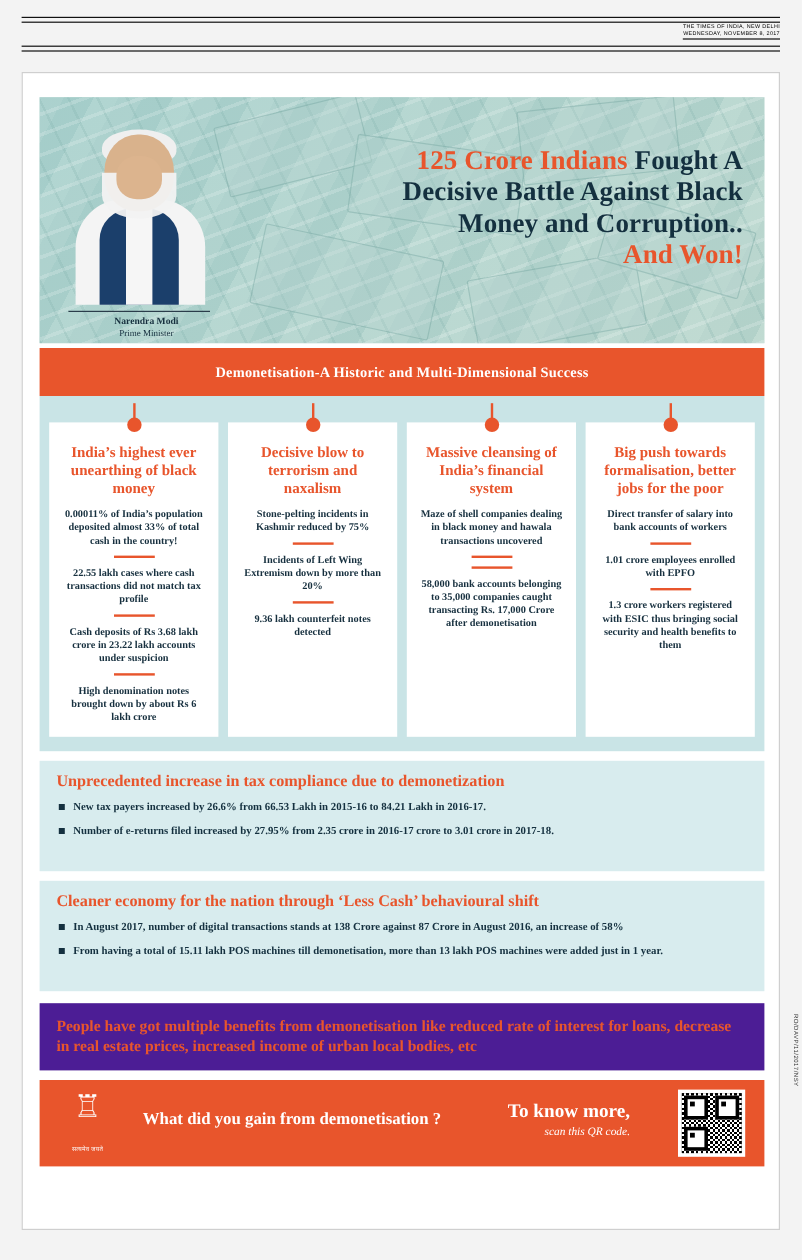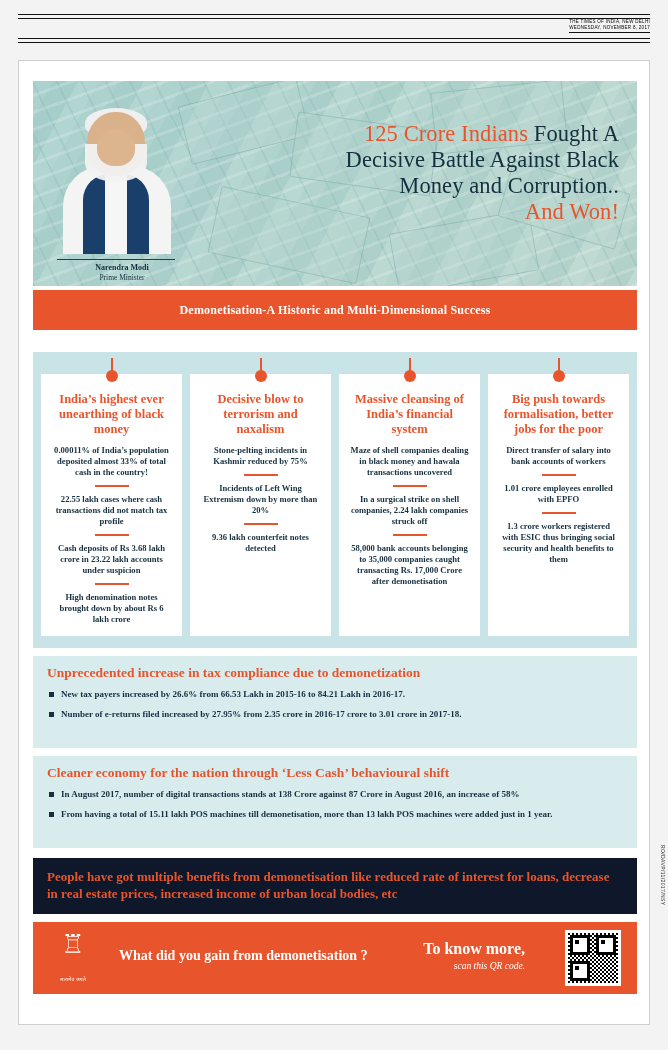--- a/index.html
+++ b/index.html
@@ -112,42 +112,42 @@
     font-family:"Liberation Serif", serif;color:#17303f;
   }
   .photo-caption .nm{font-weight:bold;font-size:8px;display:block;}
   .photo-caption .ttl{font-size:7.5px;display:block;margin-top:1px;}
 
   .hero-head{
     position:absolute;right:18px;top:40px;width:420px;
     text-align:right;
     line-height:26px;
     font-size:22.5px;
-    font-weight:normal;
+    font-weight:bold;
     color:#14303f;
     letter-spacing:.1px;
   }
   .hero-head .orange{color:#e8552c;}
   .hero-head .l2{display:block;}
   .hero-head .l3{display:block;}
   .hero-head .l4{display:block;color:#e8552c;}
 
   
   .banner{
     margin-top:4px;
     background:#e8552c;
     height:40px;
     display:flex;align-items:center;justify-content:center;
     color:#fff;font-size:12px;font-weight:bold;letter-spacing:.2px;
   }
 
   
   .cols-wrap{
     position:relative;
-    margin-top:22px;
+    margin-top:0;
     background:#c9e4e6;
     padding:22px 8px 12px 8px;
     display:flex;gap:8px;
     height:296px;box-sizing:border-box;
   }
   .col{
     flex:1;background:#ffffff;position:relative;padding:18px 10px 10px;
     box-sizing:border-box;text-align:center;
   }
   .pin{
@@ -179,21 +179,21 @@
   .panel li{
     font-size:9px;line-height:12px;color:#14303f;font-weight:bold;
     margin-bottom:8px;padding-left:14px;position:relative;
   }
   .panel li:last-child{margin-bottom:0;}
   .panel li:before{
     content:"";position:absolute;left:2px;top:3.5px;width:5px;height:5px;background:#14303f;
   }
 
   .statement{
-    margin-top:10px;background:#0f172a;padding:10px 14px 12px;
+    margin-top:10px;background:#4c1d95;padding:10px 14px 12px;
   }
   .statement p{
     margin:0;color:#e8552c;font-size:13px;line-height:17px;font-weight:bold;
   }
 
   
   .footer{
     margin-top:8px;background:#e8552c;height:72px;position:relative;
     display:flex;align-items:center;
   }
@@ -318,21 +318,20 @@
           <p class="pt">Incidents of Left Wing Extremism down by more than 20%</p>
           <div class="sep"></div>
           <p class="pt">9.36 lakh counterfeit notes detected</p>
         </div>
 
         <div class="col">
           <span class="pin"></span>
           <h3>Massive cleansing of India’s financial system</h3>
           <p class="pt">Maze of shell companies dealing in black money and hawala transactions uncovered</p>
           <div class="sep"></div>
-          <p class="pt">In a surgical strike on shell companies, 2.24 lakh companies struck off</p>
           <div class="sep"></div>
           <p class="pt">58,000 bank accounts belonging to 35,000 companies caught transacting Rs. 17,000 Crore after demonetisation</p>
         </div>
 
         <div class="col">
           <span class="pin"></span>
           <h3>Big push towards formalisation, better jobs for the poor</h3>
           <p class="pt">Direct transfer of salary into bank accounts of workers</p>
           <div class="sep"></div>
           <p class="pt">1.01 crore employees enrolled with EPFO</p>

